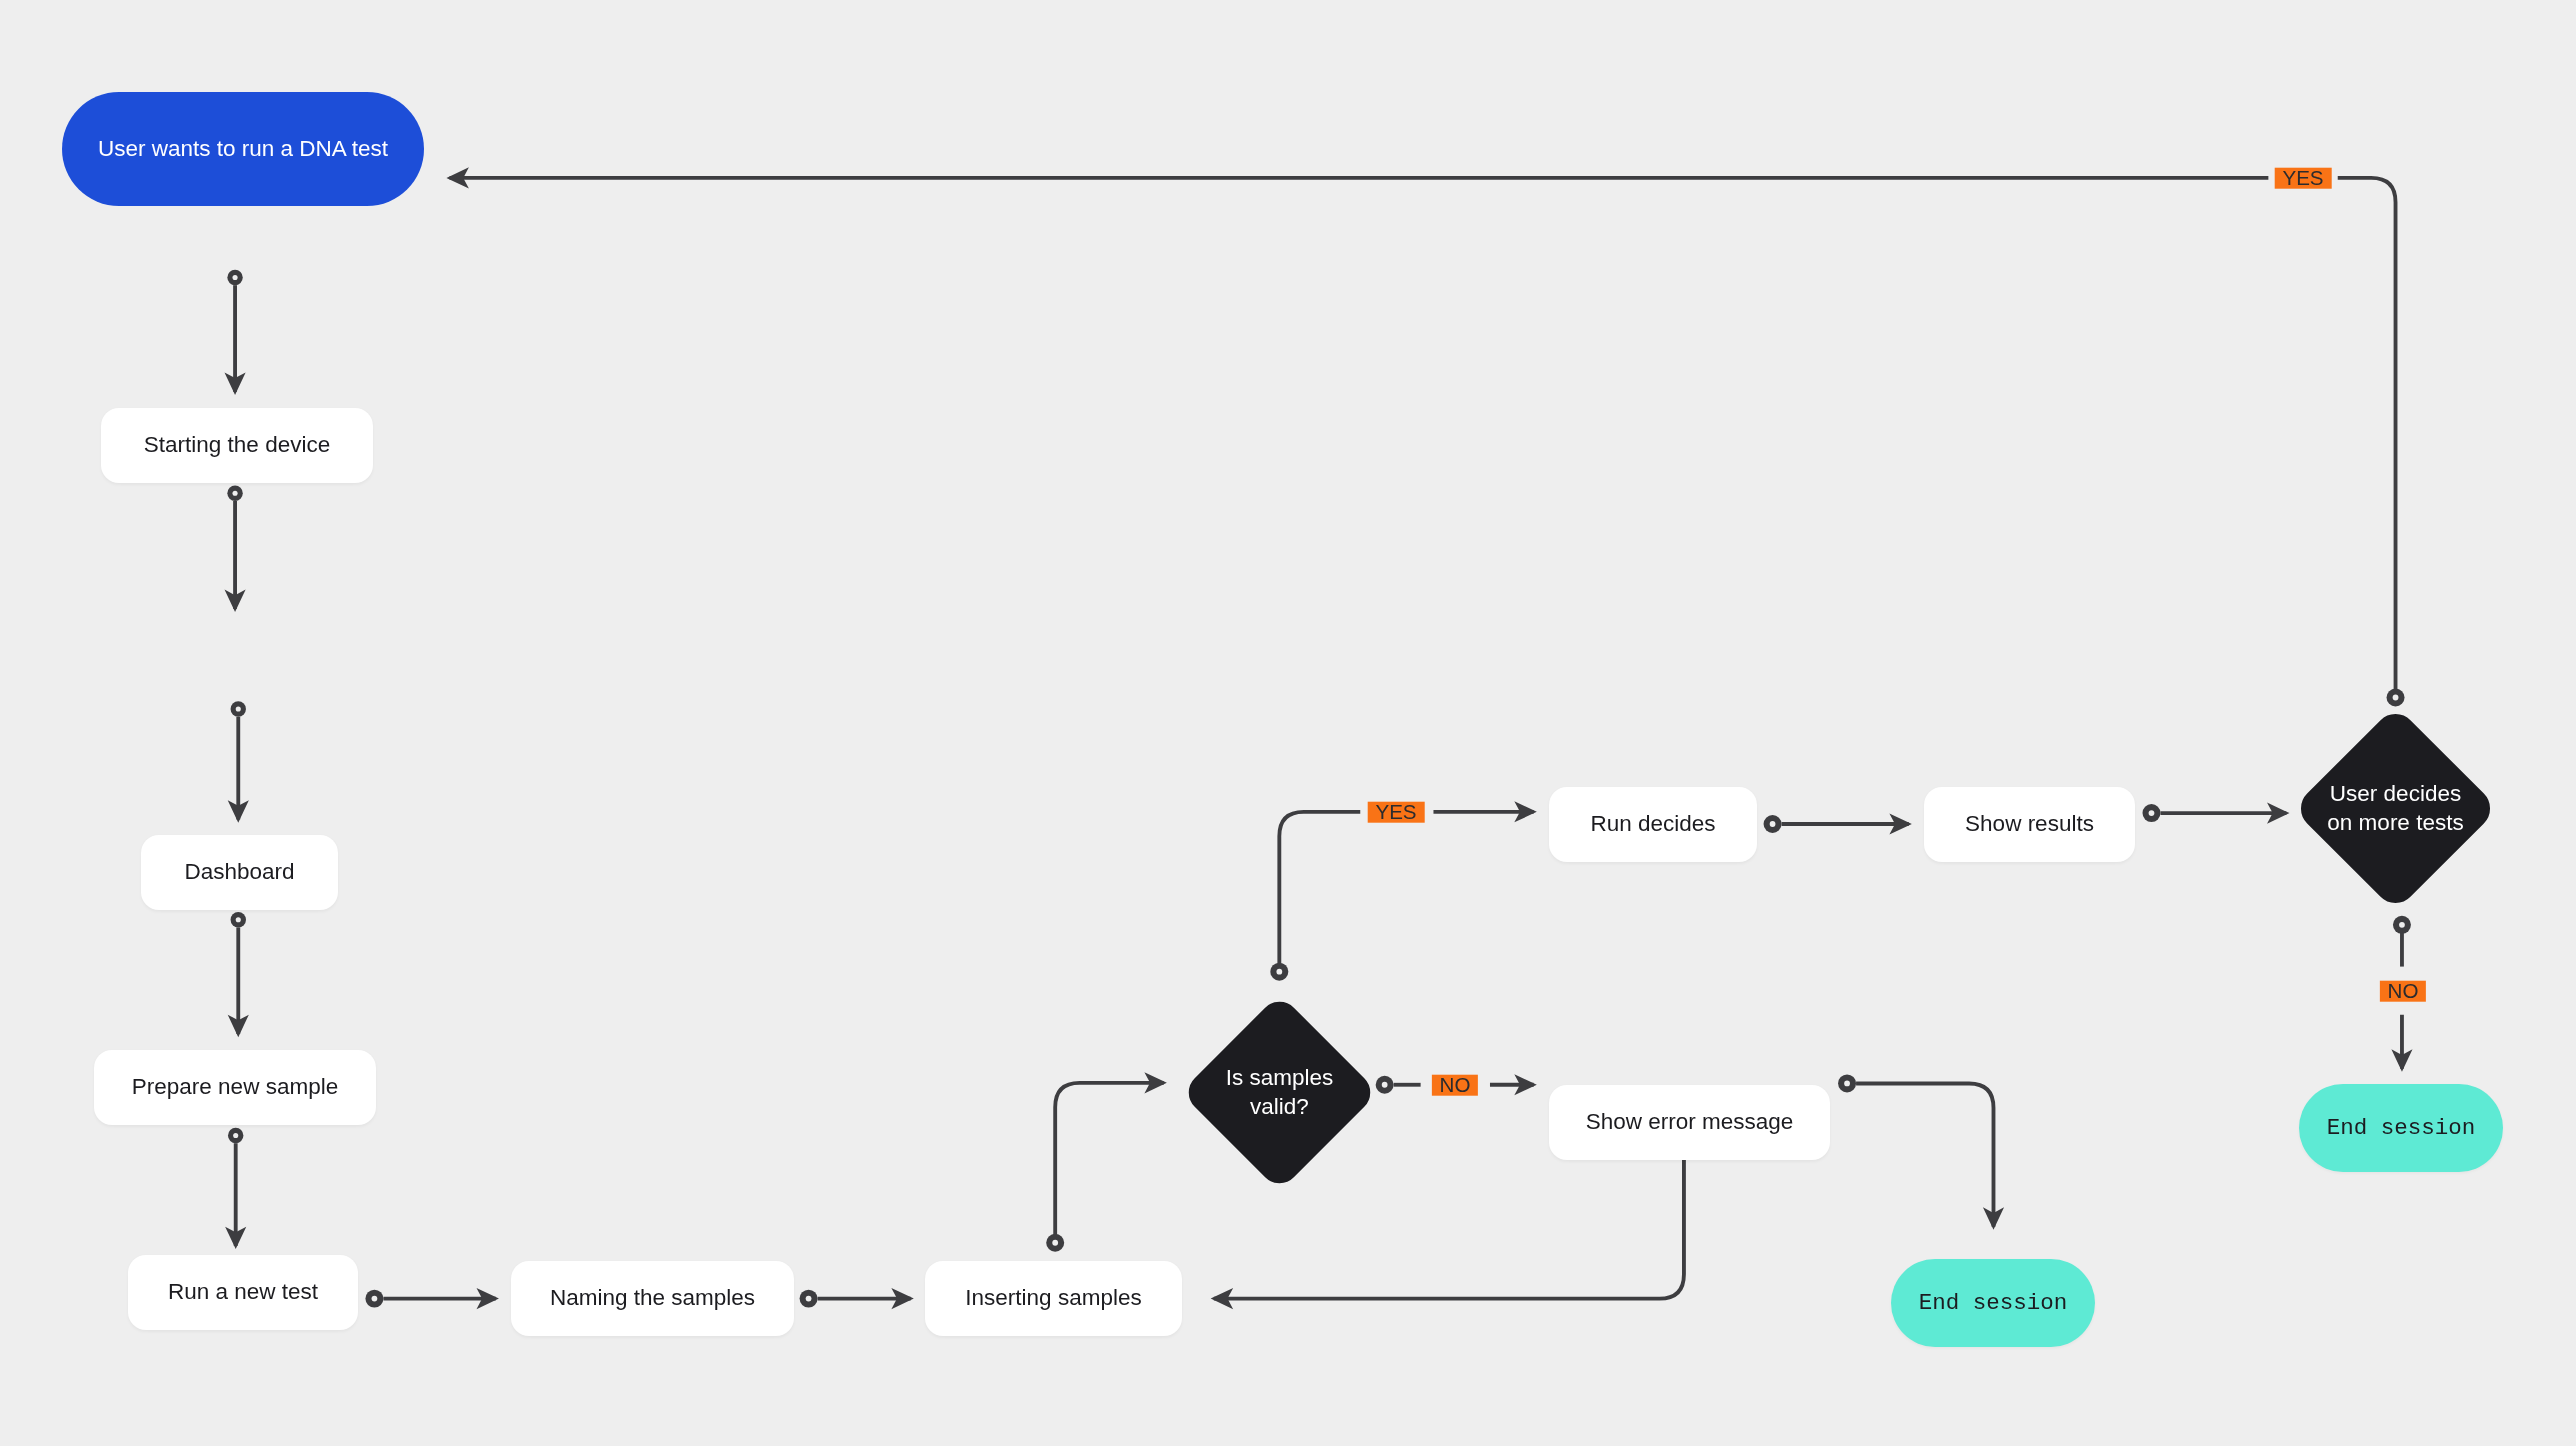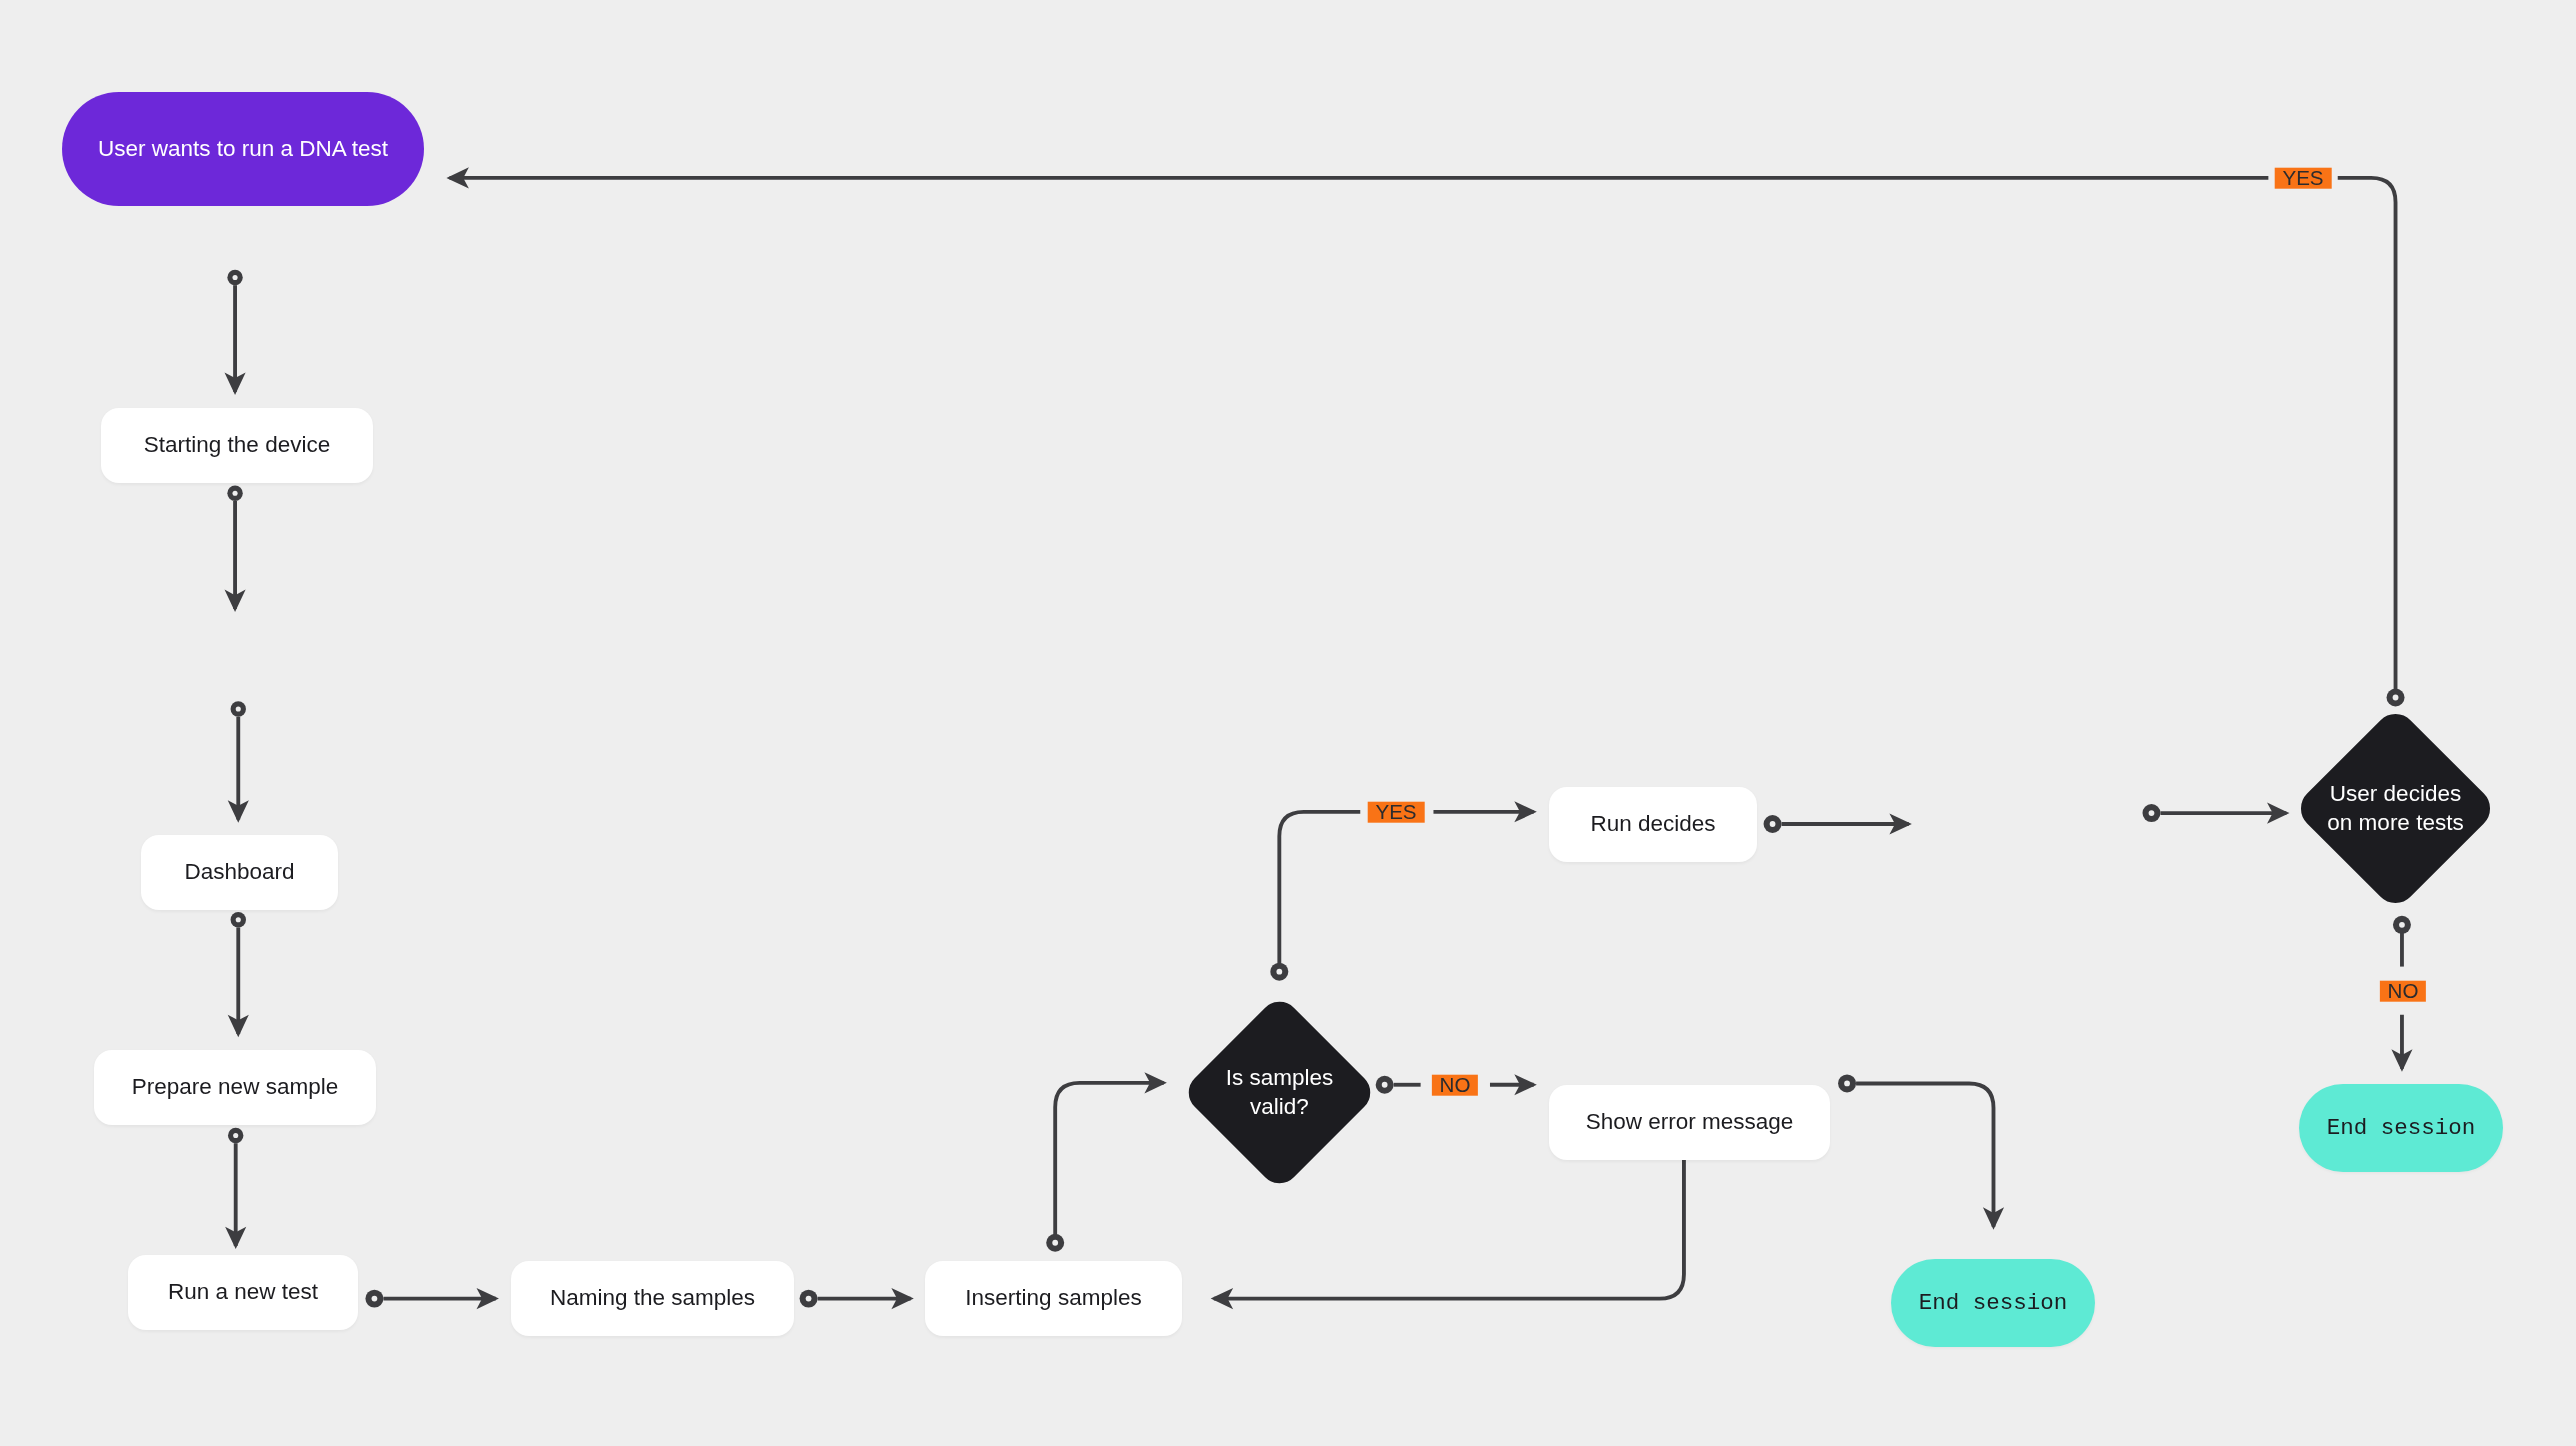--- a/index.html
+++ b/index.html
@@ -43,21 +43,21 @@
   .node-terminal {
     background: #5eead4;
     color: #1c1c20;
     border-radius: 642px;
     font-size: 22.5px;
     box-shadow: 0 1.3px 3.2px rgba(0,0,0,0.045);
     padding: 16px 14px;
     font-family: Liberation Mono, monospace;
   }
   .node-start {
-    background: #6d28d9;
+    background: #1d4ed8;
     color: #ffffff;
     border-radius: 642px;
     font-size: 22.5px;
     padding: 0 16.7px;
   }
   .node-decision {
     background: transparent;
     color: #ffffff;
     font-size: 22.5px;
     z-index: 3;
@@ -200,20 +200,23 @@
       <path d="M 50 2.5 Q 54.5 2.5 57.5 5.6 L 94.4 42.5 Q 97.5 45.6 97.5 50 Q 97.5 54.4 94.4 57.5 L 57.5 94.4 Q 54.5 97.5 50 97.5 Q 45.5 97.5 42.5 94.4 L 5.6 57.5 Q 2.5 54.4 2.5 50 Q 2.5 45.6 5.6 42.5 L 42.5 5.6 Q 45.5 2.5 50 2.5 Z" fill="#1c1c20"></path>
     </svg>
     <span class="dia-label">Is samples
 valid?</span>
   </div>
 
   <div class="node node-process" style="left:1549px; top:787px; width:208px; height:75px;">
     <span>Run decides</span>
   </div>
 
+  <div class="node node-process" style="left:1924px; top:787px; width:211px; height:75px;">
+    <span>Show results</span>
+  </div>
 
   <div class="node node-process" style="left:1549px; top:1085px; width:281px; height:75px;">
     <span>Show error message</span>
   </div>
 
   <div class="node node-decision" style="left:2296px; top:709px; width:199px; height:199px;">
     <svg class="dia-shape" viewBox="0 0 100 100" preserveAspectRatio="none">
       <path d="M 50 2.5 Q 54.5 2.5 57.5 5.6 L 94.4 42.5 Q 97.5 45.6 97.5 50 Q 97.5 54.4 94.4 57.5 L 57.5 94.4 Q 54.5 97.5 50 97.5 Q 45.5 97.5 42.5 94.4 L 5.6 57.5 Q 2.5 54.4 2.5 50 Q 2.5 45.6 5.6 42.5 L 42.5 5.6 Q 45.5 2.5 50 2.5 Z" fill="#1c1c20"></path>
     </svg>
     <span class="dia-label">User decides

